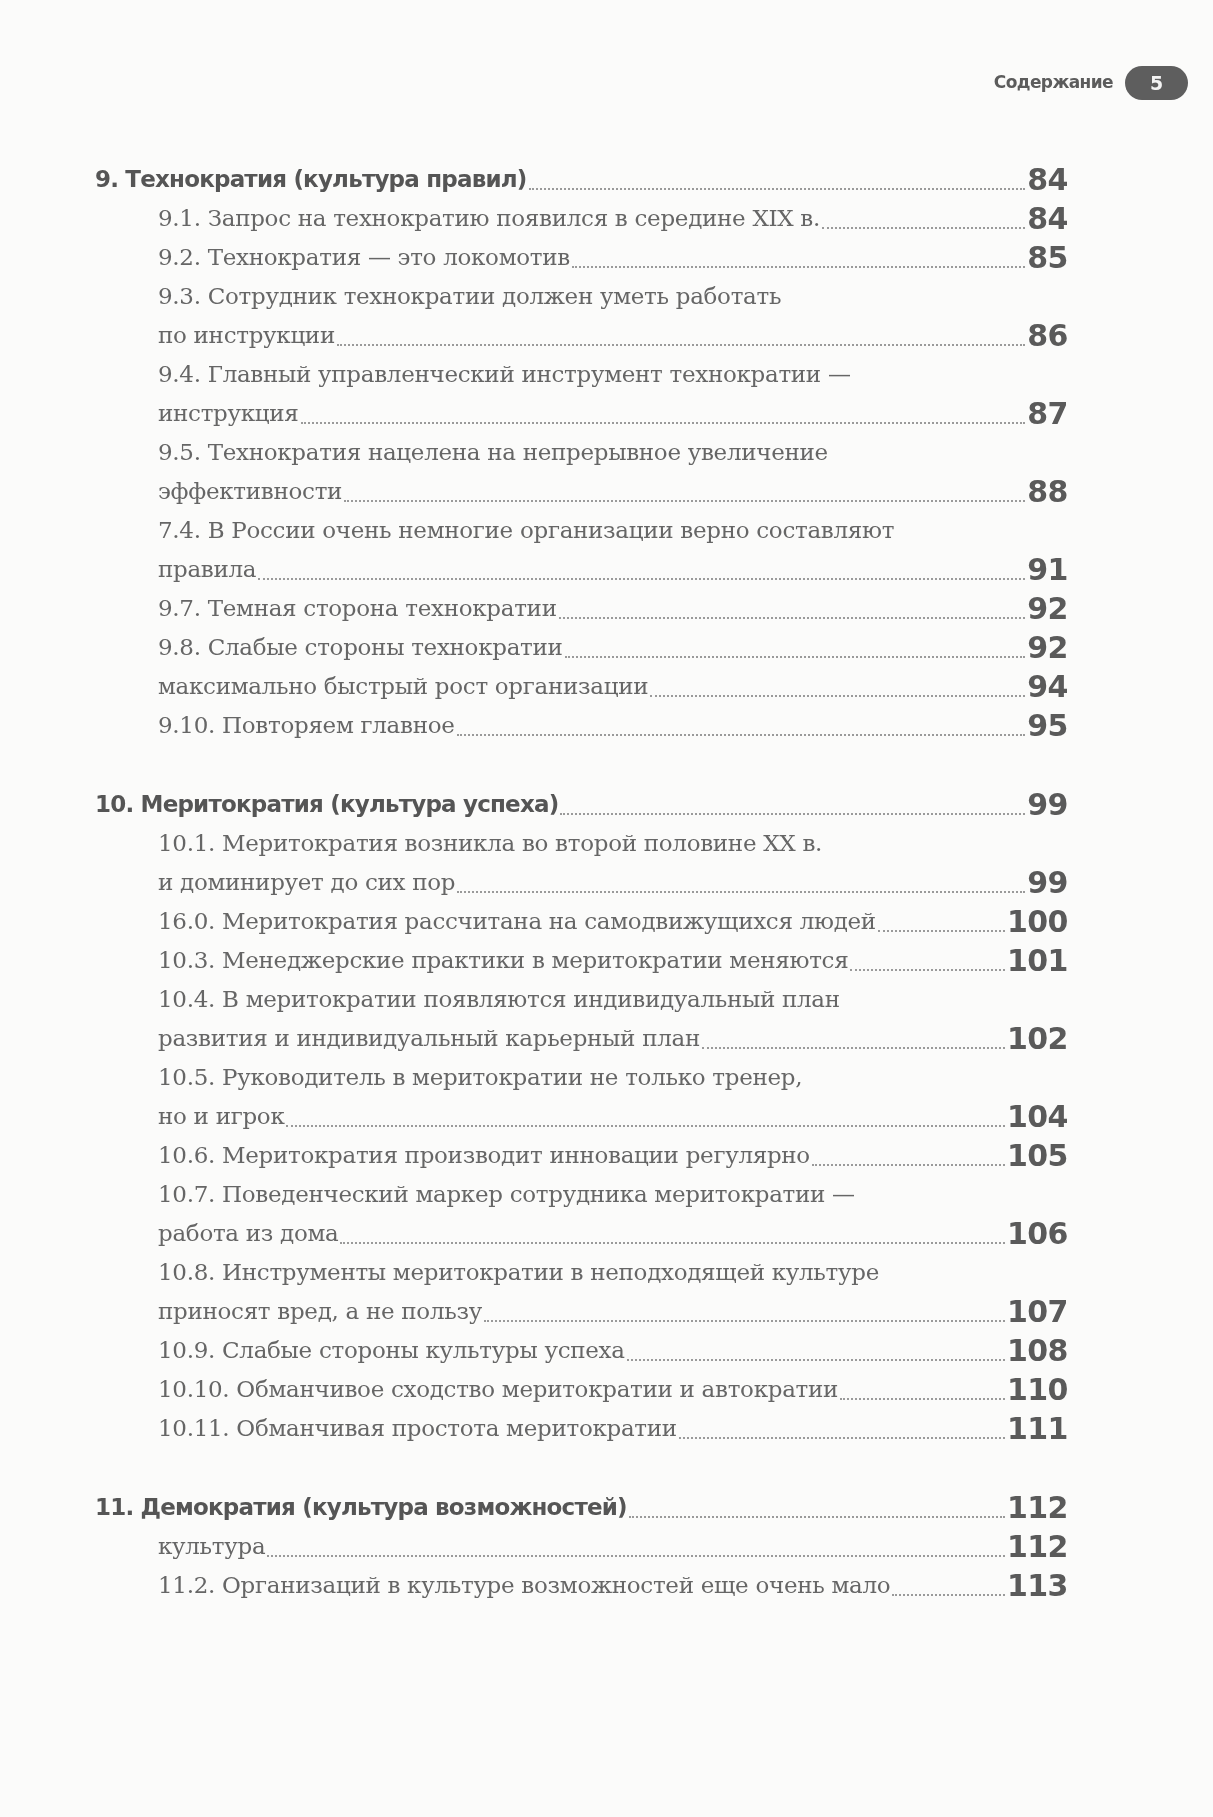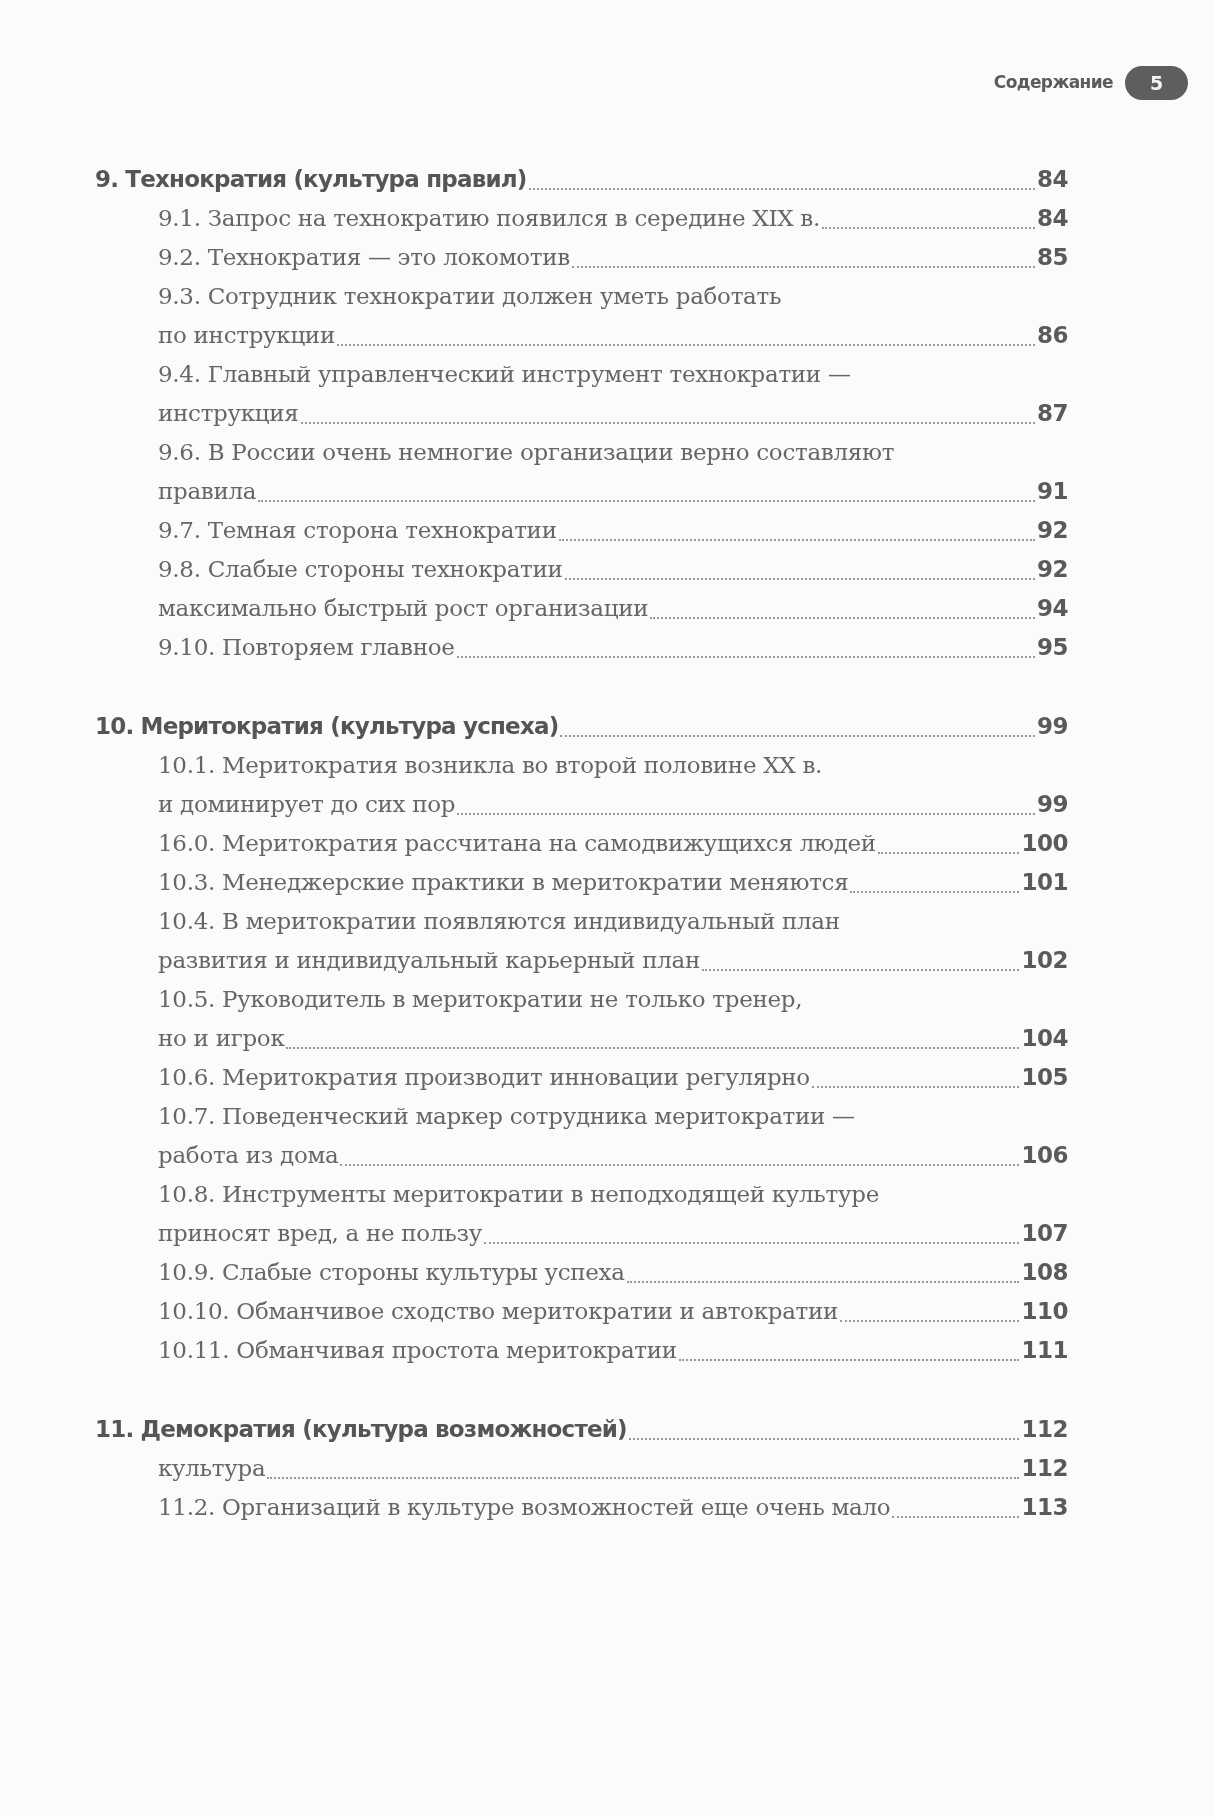--- a/index.html
+++ b/index.html
@@ -41,21 +41,21 @@
   }
   .entry .row.first-line { display: block; }
   .title { flex: 0 0 auto; }
   .leader {
     flex: 1 1 auto; margin: 0 2px 9px 2px; height: 0;
     border-bottom: 2px dotted #9a9a9a;
   }
   .pnum {
     flex: 0 0 auto;
     font-family: "DejaVu Sans", sans-serif; font-weight: bold;
-    font-size: 23px; color: #5a5a5a; letter-spacing: -0.5px;
+    font-size: 30px; color: #5a5a5a; letter-spacing: -0.5px;
   }
 </style>
 </head>
 <body>
 
 <div class="running-head">Содержание</div>
 <div class="page-pill">5</div>
 
 <div class="toc" id="toc">
     <div class="chapter">
@@ -88,21 +88,29 @@
       </div>
       <div class="entry">
         <div class="row first-line"><span class="title">9.4. Главный управленческий инструмент технократии —</span></div>
         <div class="row">
           <span class="title">инструкция</span>
           <span class="leader"></span>
           <span class="pnum">87</span>
         </div>
       </div>
       <div class="entry">
-        <div class="row first-line"><span class="title">9.6. В России очень немногие организации верно составляют</span></div>
+        <div class="row first-line"><span class="title">9.5. Технократия нацелена на непрерывное увеличение</span></div>
+        <div class="row">
+          <span class="title">эффективности</span>
+          <span class="leader"></span>
+          <span class="pnum">88</span>
+        </div>
+      </div>
+      <div class="entry">
+        <div class="row first-line"><span class="title">7.4. В России очень немногие организации верно составляют</span></div>
         <div class="row">
           <span class="title">правила</span>
           <span class="leader"></span>
           <span class="pnum">91</span>
         </div>
       </div>
       <div class="entry">
         <div class="row">
           <span class="title">9.7. Темная сторона технократии</span>
           <span class="leader"></span>

